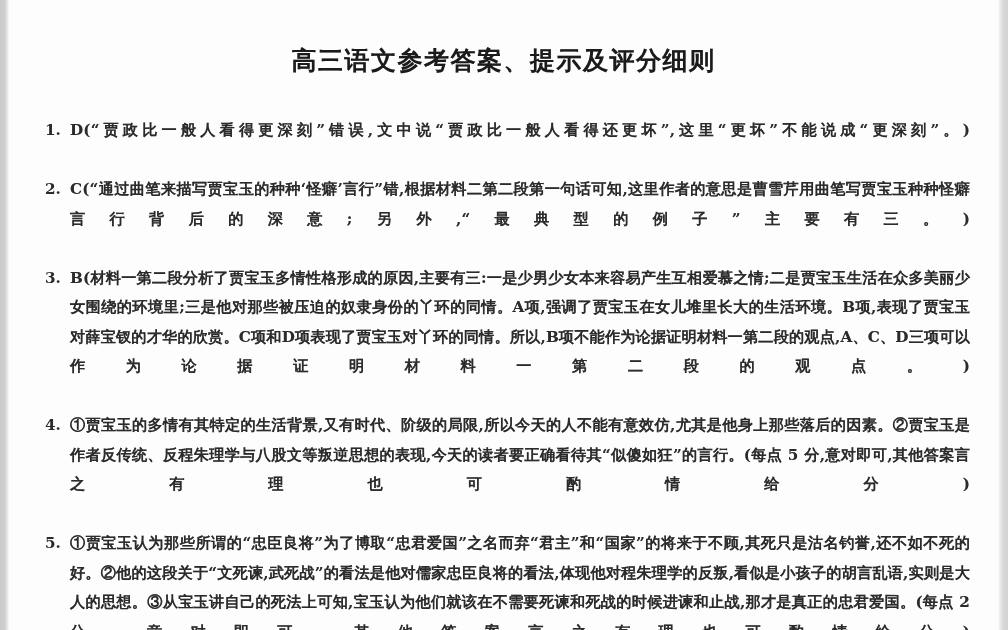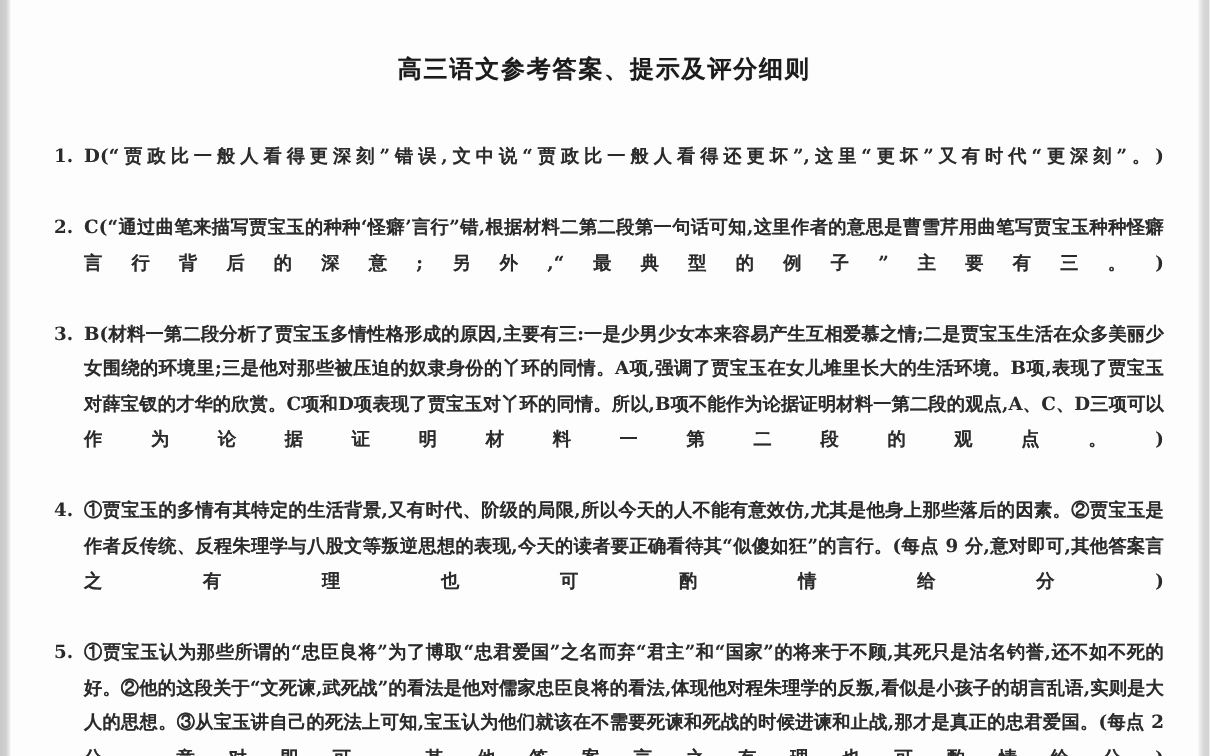--- a/index.html
+++ b/index.html
@@ -42,21 +42,21 @@
   }
 
   .doc-title {
     position: absolute;
     top: 44px;
     left: 0;
     width: 989px;
     text-align: center;
     font-family: "DejaVu Serif", "Liberation Serif", serif;
     font-weight: 700;
-    font-size: 20px;
+    font-size: 25px;
     letter-spacing: 1.5px;
     color: #1b1b1b;
     text-shadow: 0 0 0.6px rgba(0,0,0,0.45);
   }
 
   .answer-list {
     position: absolute;
     top: 116px;
     left: 36px;
     width: 925px;
@@ -108,36 +108,36 @@
   <div class="edge-right"></div>
 
   <div class="paper">
 
     <div class="doc-title">高三语文参考答案、提示及评分细则</div>
 
     <div class="answer-list">
 
       <div class="answer-item">
         <span class="item-num">1.</span>
-        <span class="item-body">D(“贾政比一般人看得更深刻”错误,文中说“贾政比一般人看得还更坏”,这里“更坏”又有时代“更深刻”。)</span>
+        <span class="item-body">D(“贾政比一般人看得更深刻”错误,文中说“贾政比一般人看得还更坏”,这里“更坏”不能说成“更深刻”。)</span>
       </div>
 
       <div class="answer-item">
         <span class="item-num">2.</span>
         <span class="item-body">C(“通过曲笔来描写贾宝玉的种种‘怪癖’言行”错,根据材料二第二段第一句话可知,这里作者的意思是曹雪芹用曲笔写贾宝玉种种怪癖言行背后的深意;另外,“最典型的例子”主要有三。)</span>
       </div>
 
       <div class="answer-item">
         <span class="item-num">3.</span>
         <span class="item-body">B(材料一第二段分析了贾宝玉多情性格形成的原因,主要有三:一是少男少女本来容易产生互相爱慕之情;二是贾宝玉生活在众多美丽少女围绕的环境里;三是他对那些被压迫的奴隶身份的丫环的同情。A项,强调了贾宝玉在女儿堆里长大的生活环境。B项,表现了贾宝玉对薛宝钗的才华的欣赏。C项和D项表现了贾宝玉对丫环的同情。所以,B项不能作为论据证明材料一第二段的观点,A、C、D三项可以作为论据证明材料一第二段的观点。)</span>
       </div>
 
       <div class="answer-item">
         <span class="item-num">4.</span>
-        <span class="item-body">①贾宝玉的多情有其特定的生活背景,又有时代、阶级的局限,所以今天的人不能有意效仿,尤其是他身上那些落后的因素。②贾宝玉是作者反传统、反程朱理学与八股文等叛逆思想的表现,今天的读者要正确看待其“似傻如狂”的言行。(每点 9 分,意对即可,其他答案言之有理也可酌情给分)</span>
+        <span class="item-body">①贾宝玉的多情有其特定的生活背景,又有时代、阶级的局限,所以今天的人不能有意效仿,尤其是他身上那些落后的因素。②贾宝玉是作者反传统、反程朱理学与八股文等叛逆思想的表现,今天的读者要正确看待其“似傻如狂”的言行。(每点 5 分,意对即可,其他答案言之有理也可酌情给分)</span>
       </div>
 
       <div class="answer-item">
         <span class="item-num">5.</span>
         <span class="item-body">①贾宝玉认为那些所谓的“忠臣良将”为了博取“忠君爱国”之名而弃“君主”和“国家”的将来于不顾,其死只是沽名钓誉,还不如不死的好。②他的这段关于“文死谏,武死战”的看法是他对儒家忠臣良将的看法,体现他对程朱理学的反叛,看似是小孩子的胡言乱语,实则是大人的思想。③从宝玉讲自己的死法上可知,宝玉认为他们就该在不需要死谏和死战的时候进谏和止战,那才是真正的忠君爱国。(每点 2 分,意对即可,其他答案言之有理也可酌情给分)</span>
       </div>
 
     </div>
   </div>
 </div>

